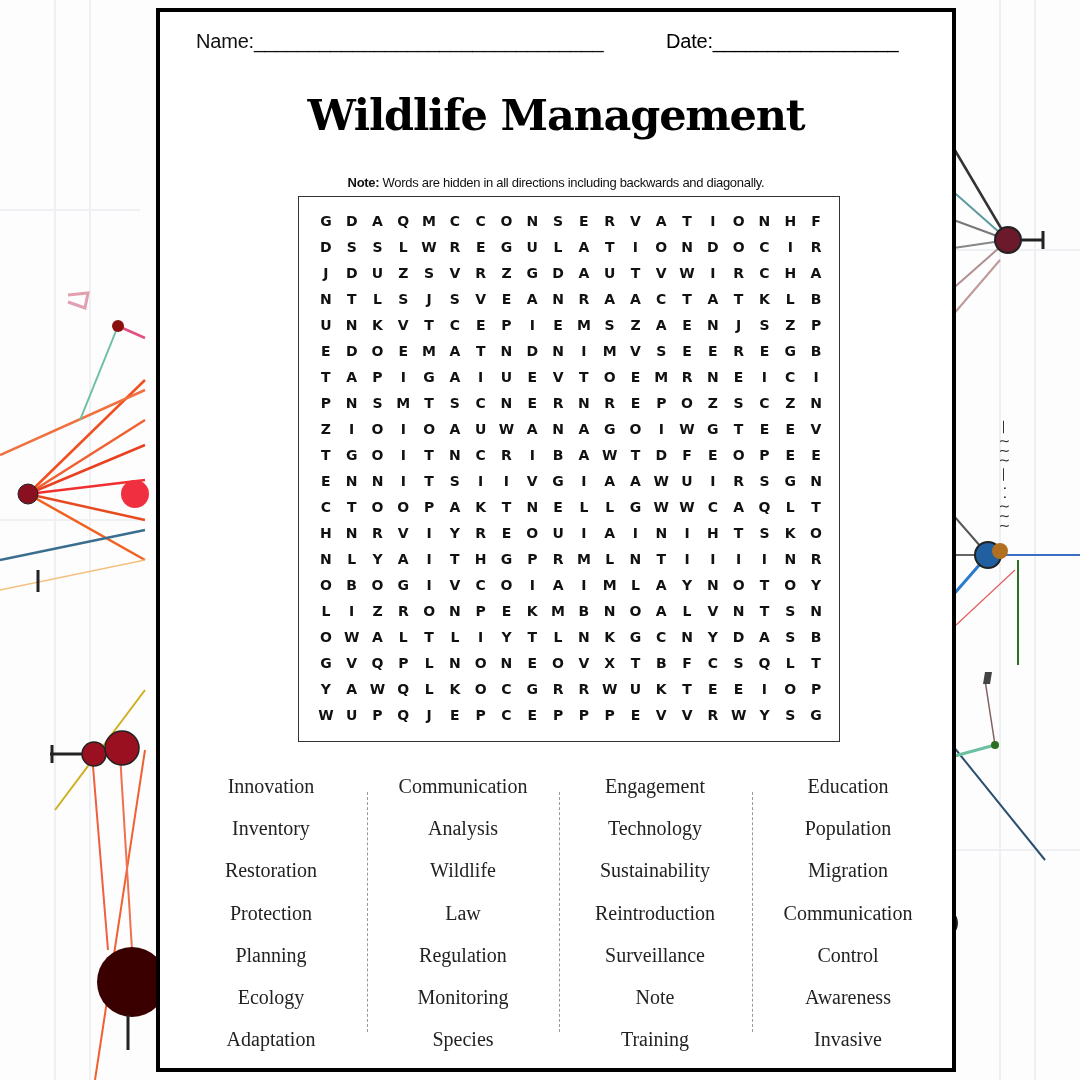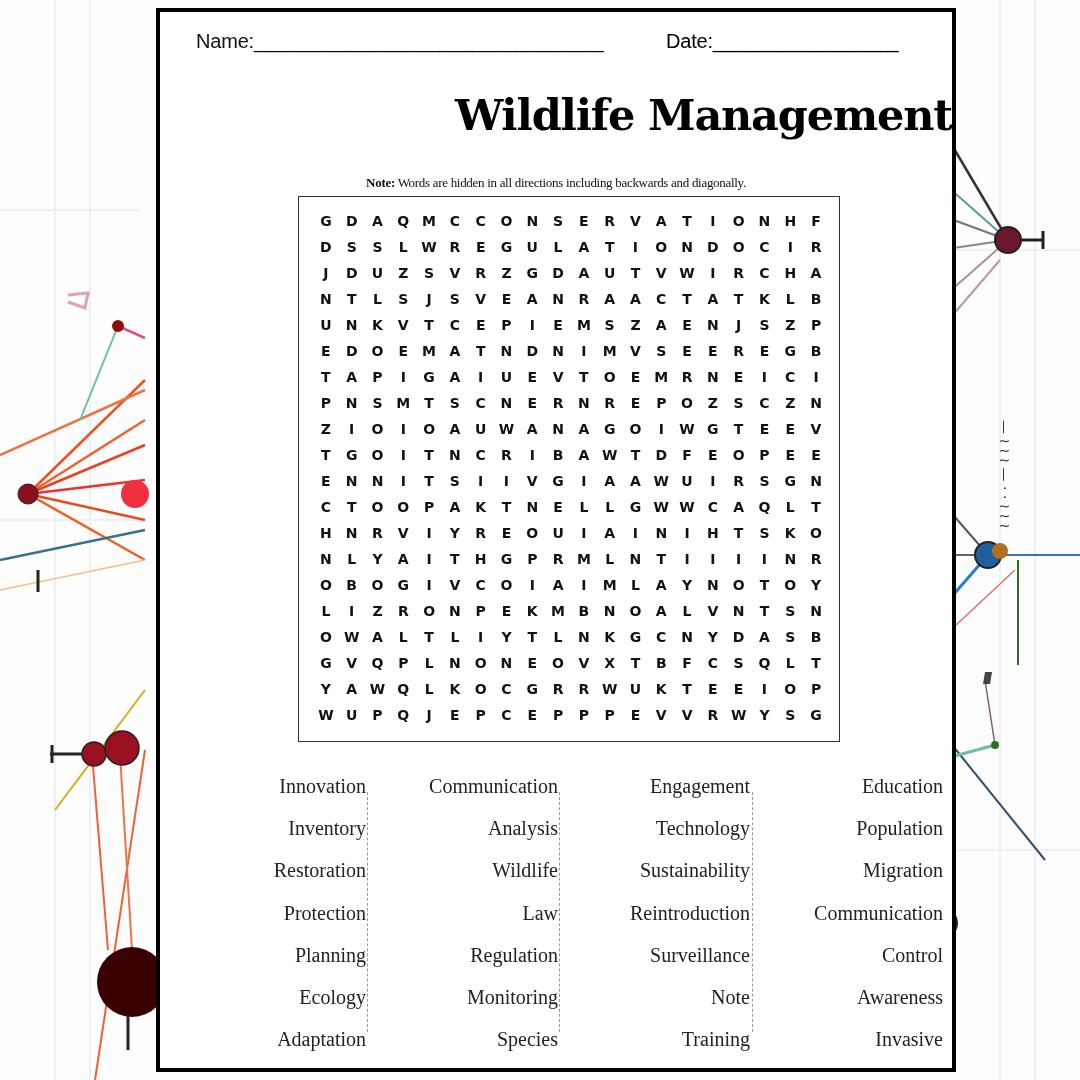--- a/index.html
+++ b/index.html
@@ -17,46 +17,46 @@
     position:absolute; left:36px; top:18px; font-size:20px; color:#111;
     font-family:"Liberation Sans Narrow","Liberation Sans", sans-serif;
     letter-spacing:-0.2px;
   }
   .date-line {
     position:absolute; left:506px; top:18px; font-size:20px; color:#000000;
     font-family:"Liberation Sans", sans-serif;
     letter-spacing:-0.2px;
   }
   .title {
-    position:absolute; left:0; top:78px; width:792px; text-align:right;
+    position:absolute; left:0; top:78px; width:792px; text-align:center;
     font-family:"DejaVu Serif", serif; font-weight:bold; font-size:43px; color:#000;
     letter-spacing:-1.2px;
   }
   .note {
     position:absolute; left:0; top:163px; width:792px; text-align:center;
-    font-size:13px; color:#111; letter-spacing:-0.3px;font-family:Liberation Serif, serif;
+    font-size:13px; color:#111; letter-spacing:-0.3px;
   }
   .note b { font-weight:bold; }
   .grid-box {
     position:absolute; left:138px; top:184px; width:540px; height:544px;
     border:1.5px solid #333;
   }
   .grid {
     position:absolute; left:14px; top:11px;
     display:grid; grid-template-columns:repeat(20, 25.8px); grid-auto-rows:26px;
   }
   .cell {
     text-align:center; line-height:26px; font-weight:bold; font-size:14px; color:#111;
     font-family:"DejaVu Sans", sans-serif;
   }
   .words {
     position:absolute; left:16px; top:758px; width:760px; height:290px;
   }
   .col {
-    position:absolute; top:0; width:190px; text-align:right;
+    position:absolute; top:0; width:190px; text-align:center;
   }
   .word {
     height:42.2px; line-height:32px; font-family:"Liberation Serif", serif;
     font-size:20px; color:#222;
   }
   .divider {
     position:absolute; top:22px; height:240px; width:0;
     border-left:1.3px dashed #9a9a9a;
   }
 </style>

